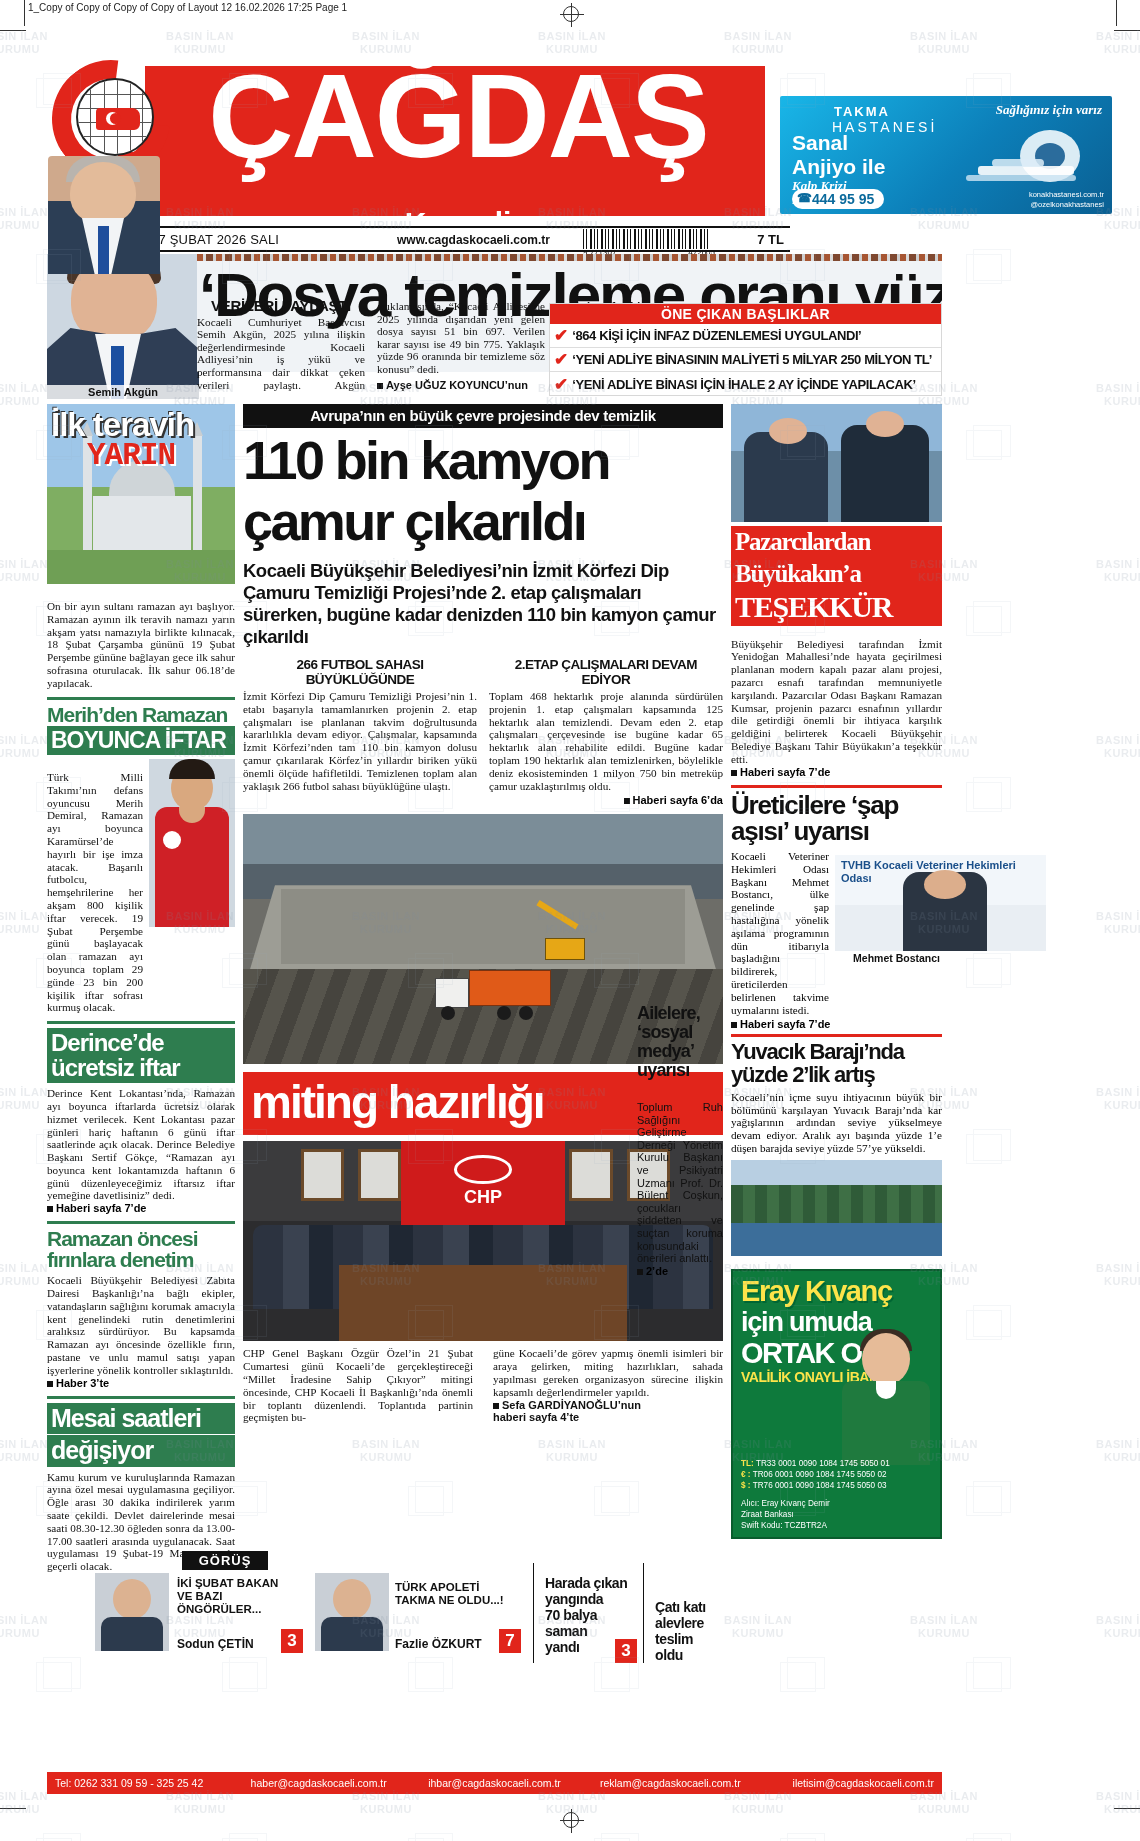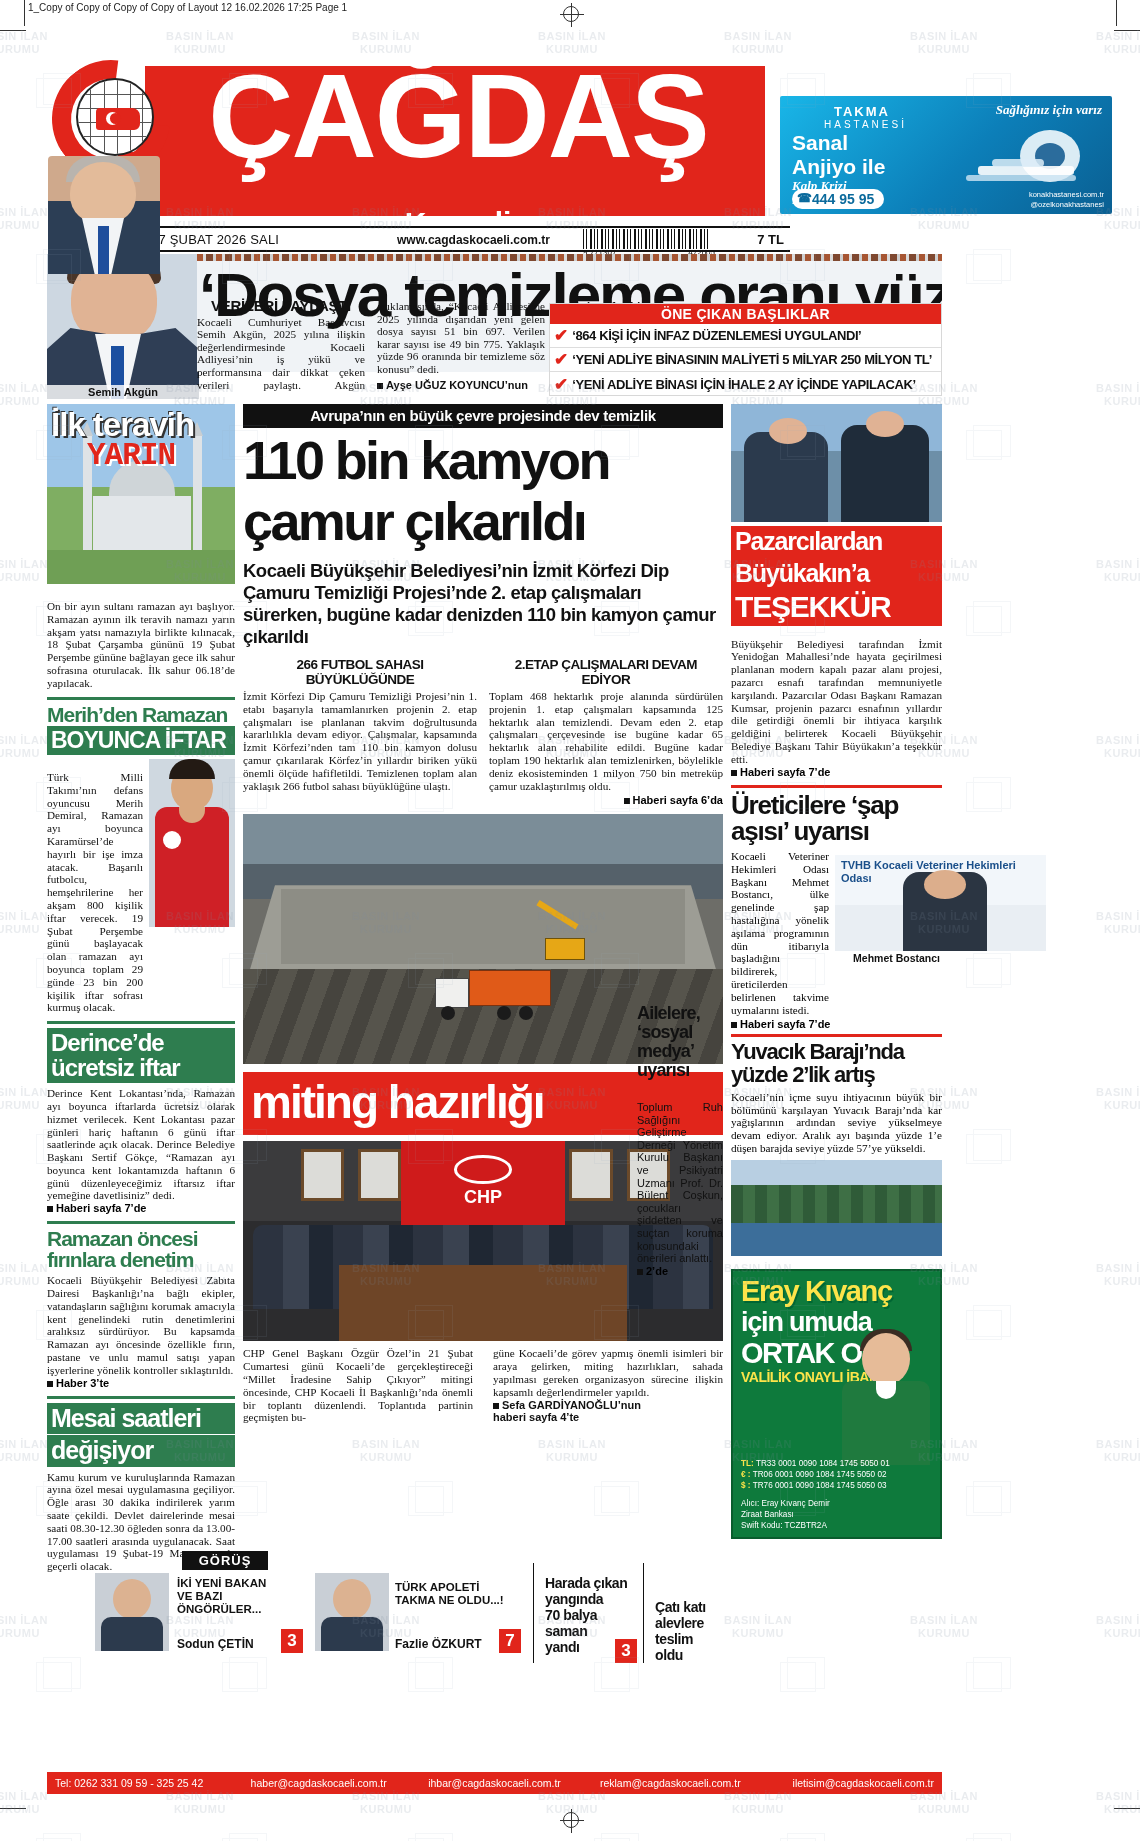--- a/index.html
+++ b/index.html
@@ -113,22 +113,22 @@
   .ad-top{
     position:absolute;left:780px;top:58px;width:332px;height:118px;
     background:linear-gradient(135deg,#19b6e8 0%,#0c7fb9 55%,#0a5f92 100%);
     color:#fff;overflow:hidden;border-radius:2px;
   }
   .ad-top .konak{
     position:absolute;left:54px;top:8px;font-family:"Liberation Sans",sans-serif;
     font-weight:700;font-size:13px;letter-spacing:2px;
   }
   .ad-top .hast{
-    position:absolute;left:44px;top:23px;font-family:"Liberation Sans",sans-serif;
-    font-weight:400;font-size:10px;letter-spacing:3px;
+    position:absolute;left:52px;top:23px;font-family:"Liberation Sans",sans-serif;
+    font-weight:400;font-size:14px;letter-spacing:3px;
   }
   .ad-top .l1{
     position:absolute;left:12px;top:36px;font-family:"Liberation Sans",sans-serif;
     font-weight:700;font-size:21px;line-height:22px;
   }
   .ad-top .l2{
     position:absolute;left:12px;top:60px;font-family:"Liberation Sans",sans-serif;
     font-weight:700;font-size:21px;line-height:22px;
   }
   .ad-top .l3{
@@ -434,21 +434,21 @@
   
   .rphoto{
     width:211px;height:118px;position:relative;overflow:hidden;
     background:linear-gradient(#8fb6d8 0 40%,#6d8fa8 40% 100%);
   }
   .rphoto .p1{position:absolute;left:6%;top:24%;width:40%;height:76%;background:#2b3a4d;border-radius:16px 16px 0 0;}
   .rphoto .p2{position:absolute;left:52%;top:18%;width:42%;height:82%;background:#1f2c3a;border-radius:16px 16px 0 0;}
   .rphoto .h1{position:absolute;left:18%;top:12%;width:18%;height:22%;border-radius:50%;background:#e0b294;}
   .rphoto .h2{position:absolute;left:64%;top:6%;width:18%;height:22%;border-radius:50%;background:#e0b294;}
   .redhead{
-    background:#e1251b;color:#fff;font-family:Liberation Sans, sans-serif;font-weight:700;
+    background:#e1251b;color:#fff;font-family:Liberation Serif, serif;font-weight:700;
     letter-spacing:-1.2px;line-height:1.02;padding:3px 4px;
   }
   .rule-red{height:3px;background:#e1251b;margin:4px 0;}
   .blackhead{
     font-family:"Liberation Sans",sans-serif;font-weight:700;color:#111;letter-spacing:-1.2px;
     line-height:1.03;
   }
 
   .vet-photo{
     width:211px;height:96px;position:relative;overflow:hidden;margin-top:5px;
@@ -858,21 +858,21 @@
 </div>
 
 <div class="bstrip">
   <div class="gorus-tab">GÖRÜŞ</div>
 
   <div class="col-author" style="left:48px;">
     <div class="h"></div>
       <div class="b"></div>
   </div>
   <div class="col-txt" style="left:130px;top:26px;width:122px;">
-    <div>İKİ YENİ BAKAN</div>
+    <div>İKİ ŞUBAT BAKAN</div>
     <div>VE BAZI</div>
     <div>ÖNGÖRÜLER...</div>
   </div>
   <div class="col-name" style="left:130px;top:86px;">Sodun ÇETİN</div>
   <div class="pgnum" style="left:234px;top:78px;">3</div>
 
   <div class="col-author" style="left:268px;">
     <div class="h"></div>
       <div class="b"></div>
   </div>

